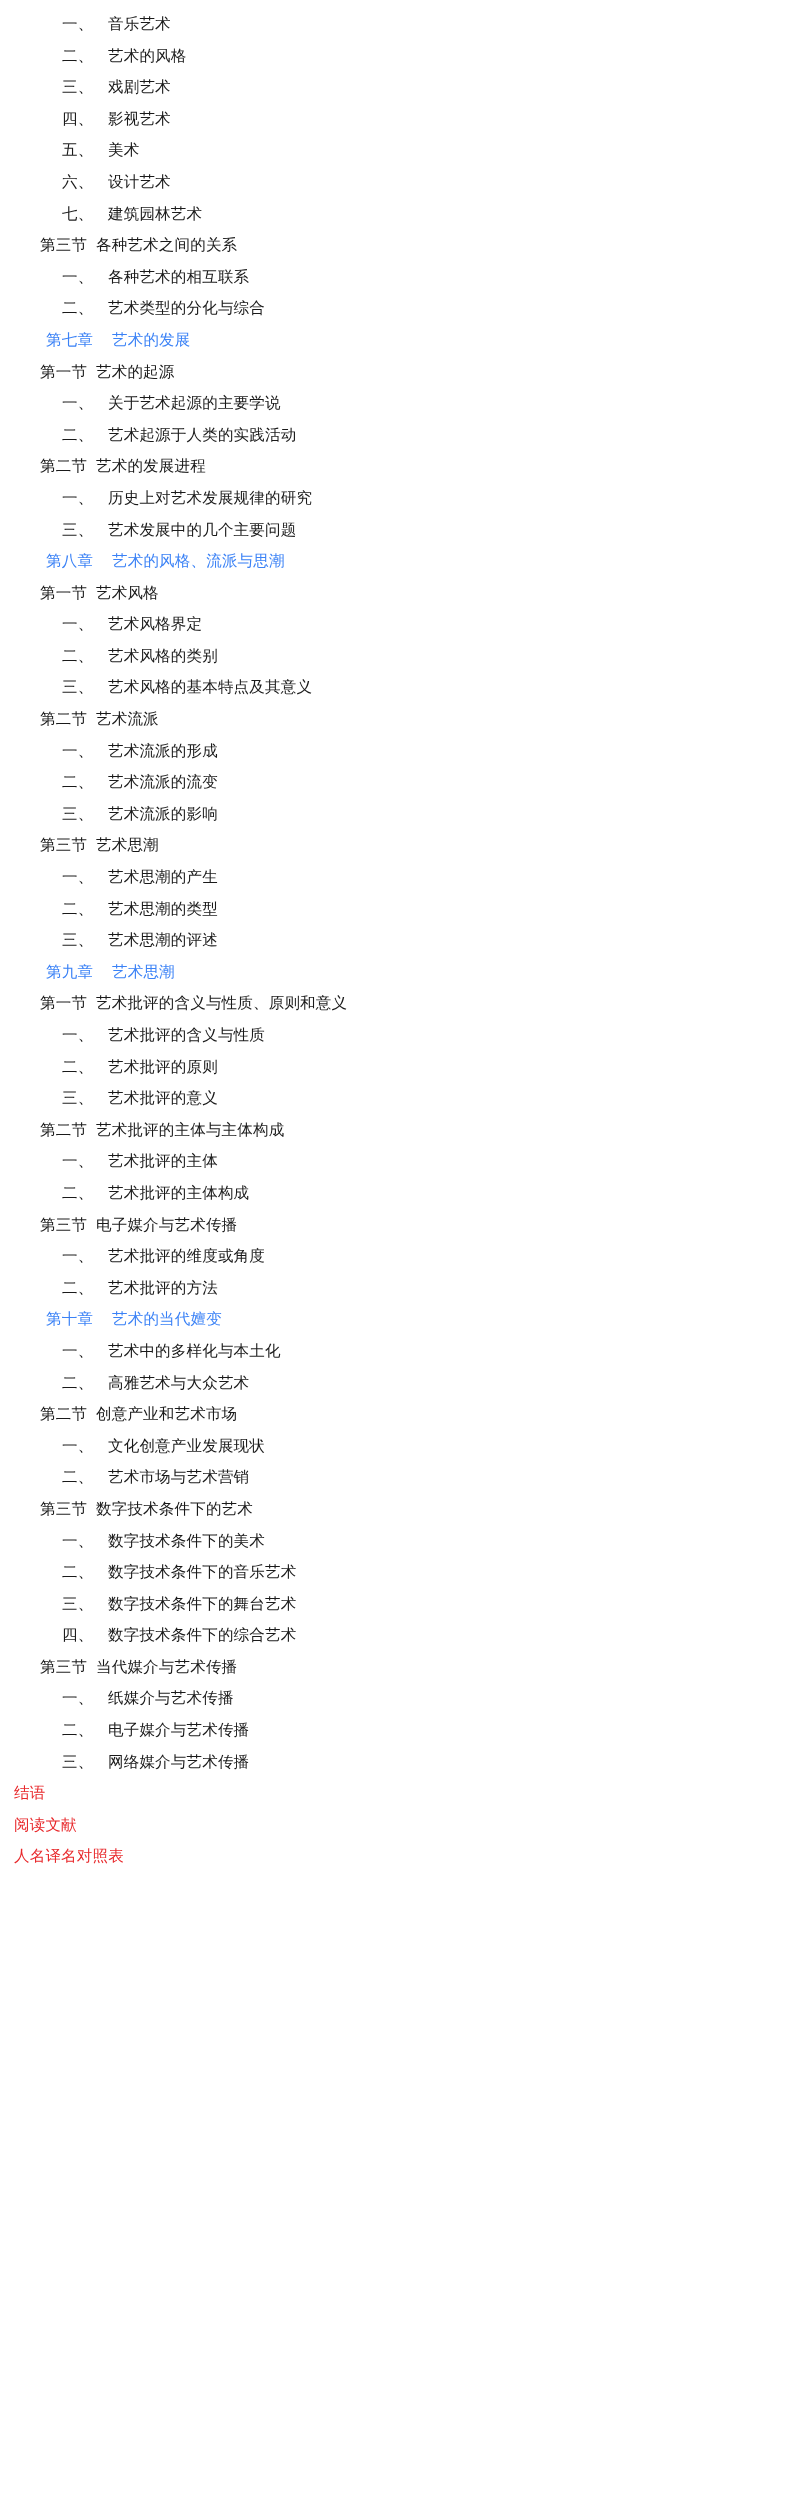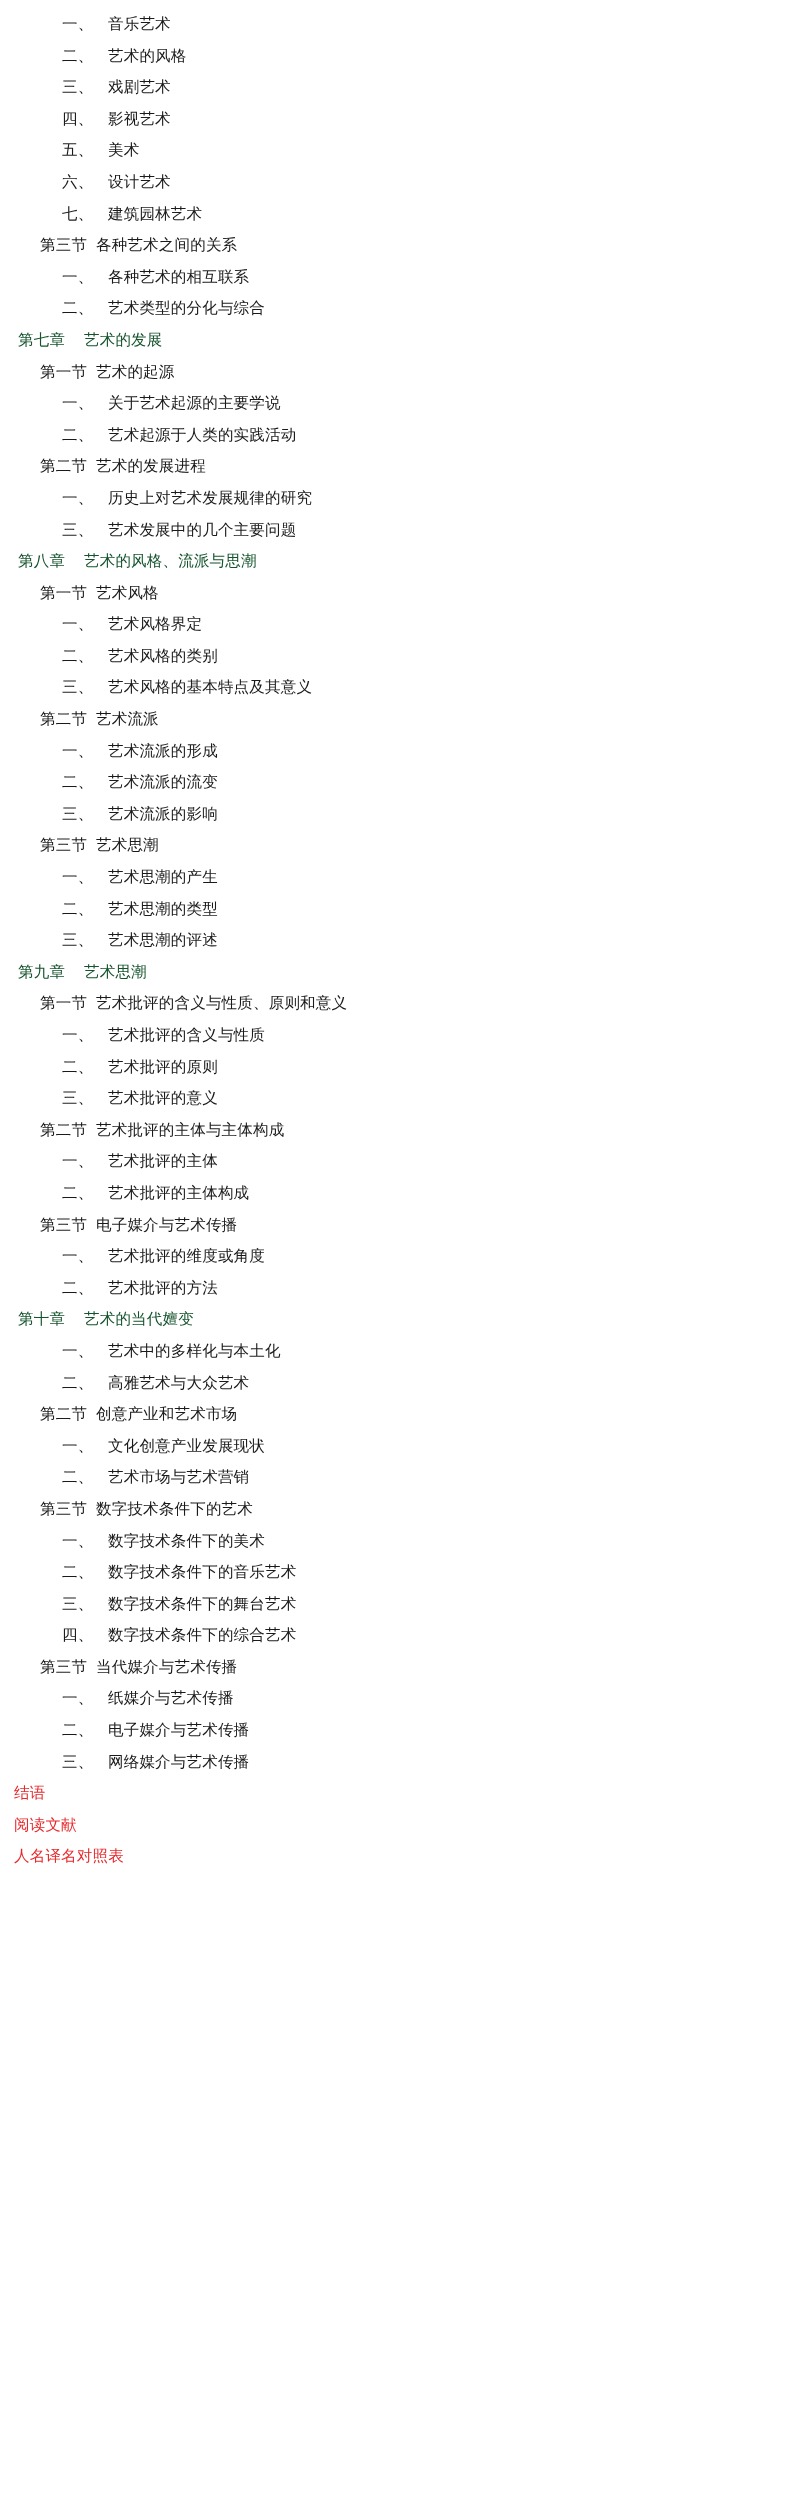--- a/index.html
+++ b/index.html
@@ -19,22 +19,23 @@
   }
   .row {
     display: block;
     font-size: 15.5px;
     line-height: 31.6px;
     white-space: nowrap;
     letter-spacing: 0.2px;
   }
   
   .lvl-chapter {
-    color: #14532d;
+    color: #3b82f6;
     padding-left: 18px;
+    margin-left: 28px;
   }
   .lvl-chapter .num {
     display: inline-block;
     min-width: 66px;
   }
   
   .lvl-section {
     color: #1a1a1a;
     padding-left: 40px;
   }

